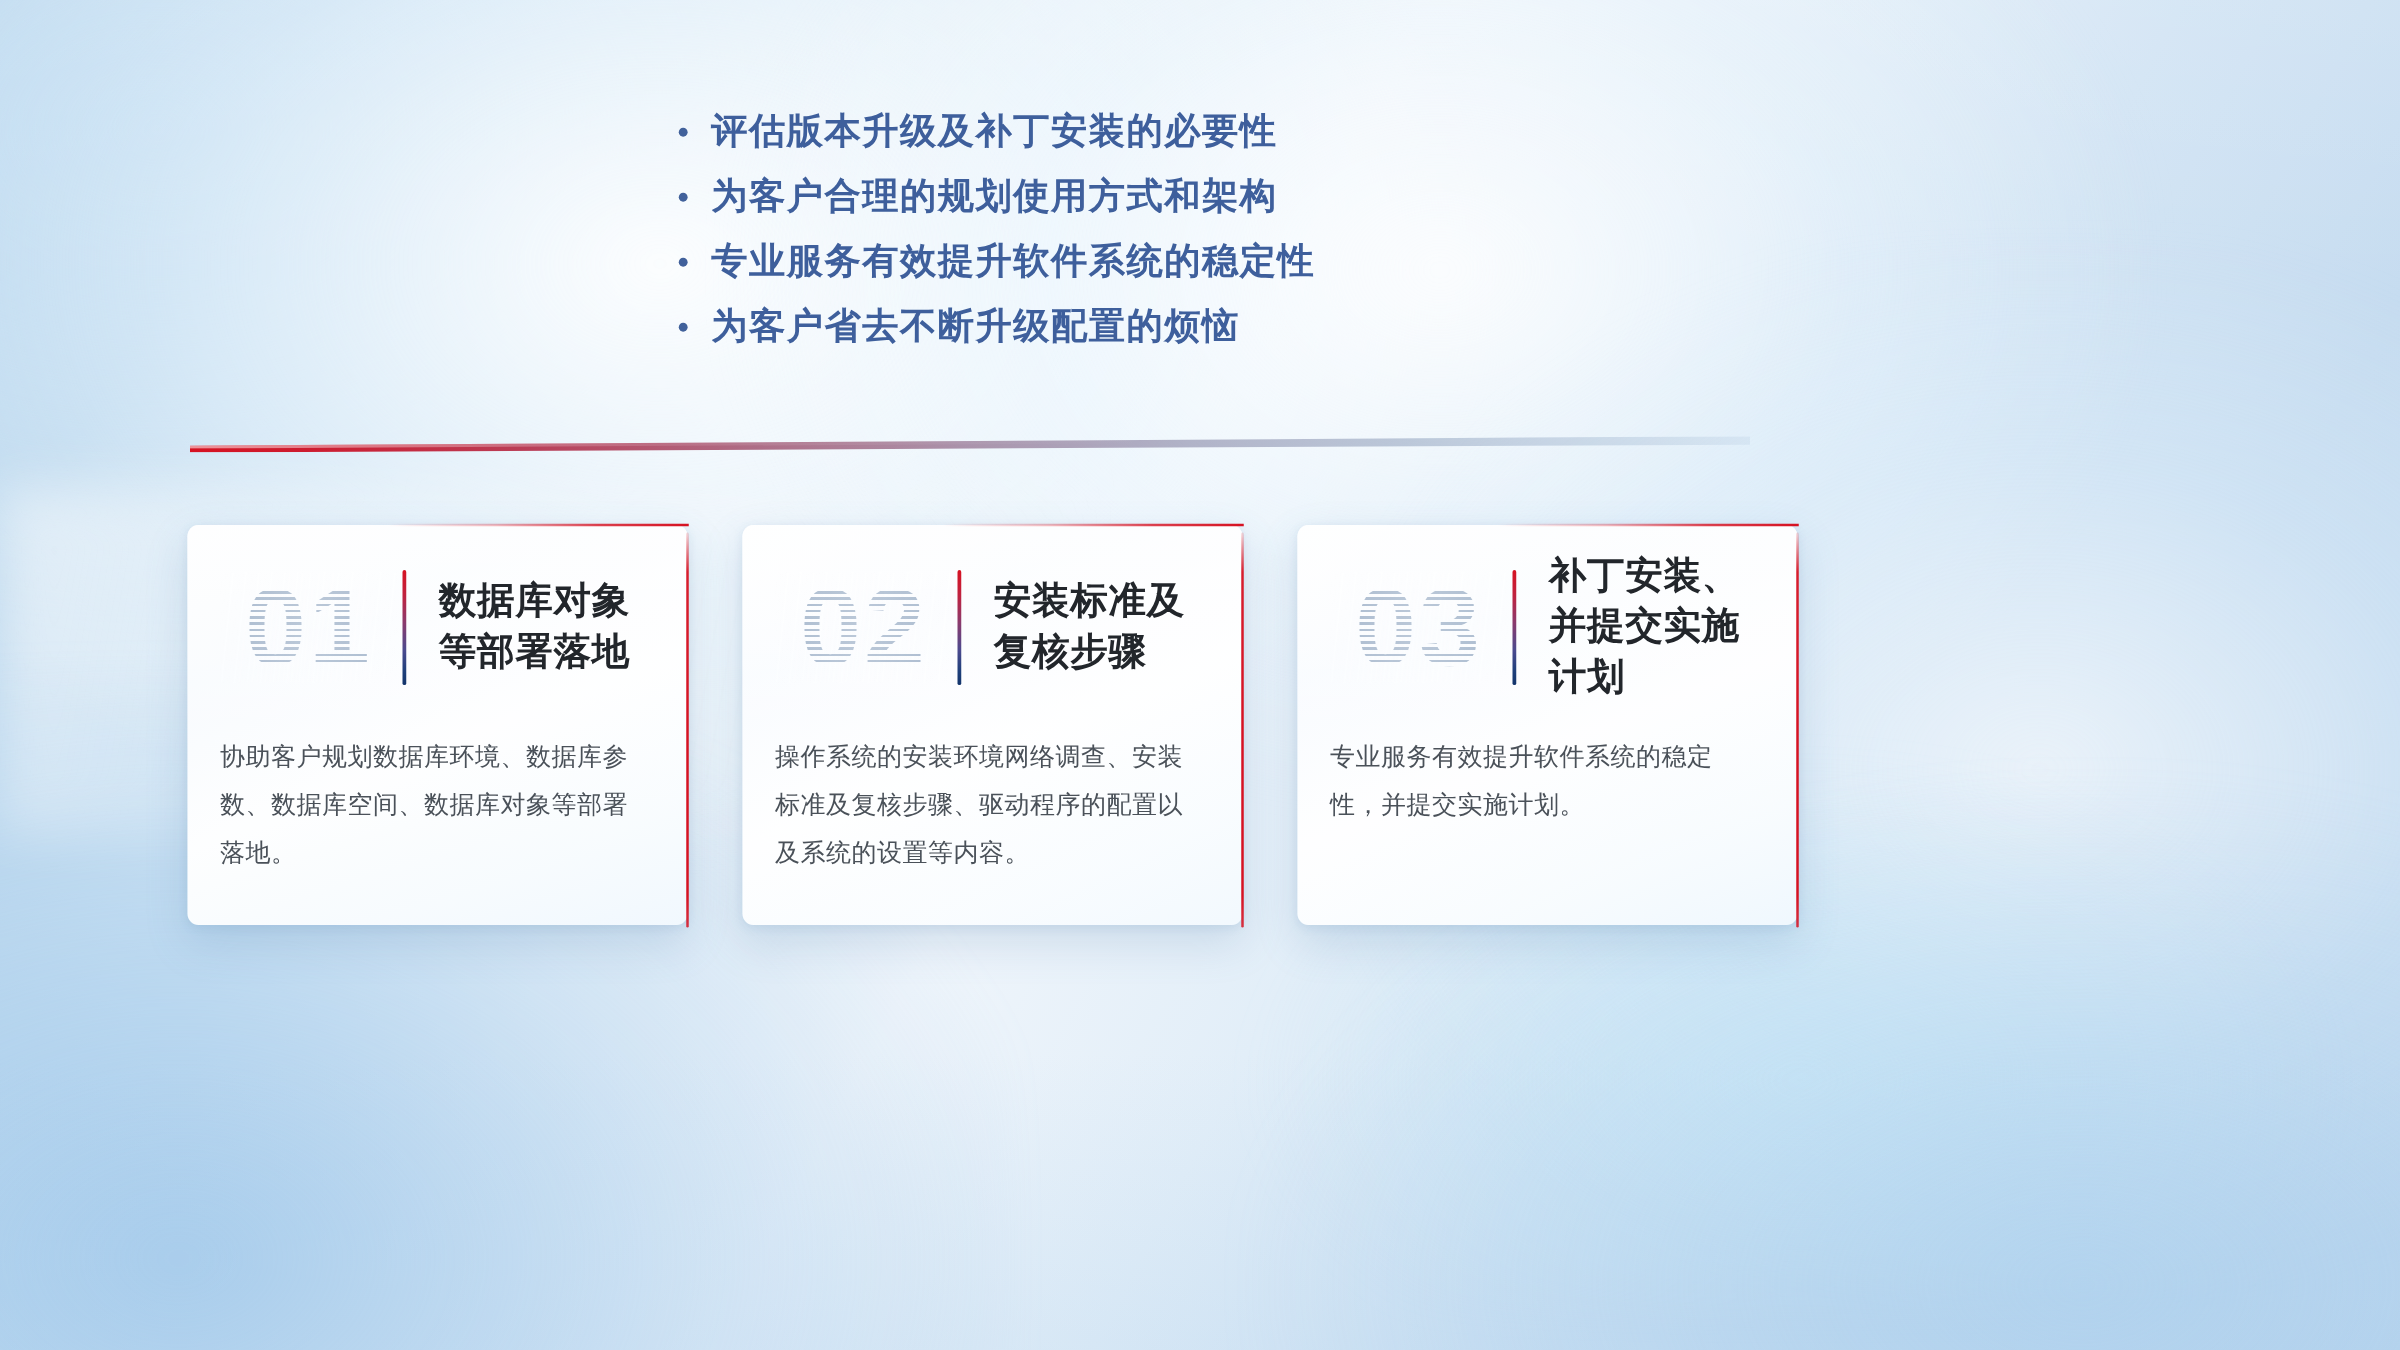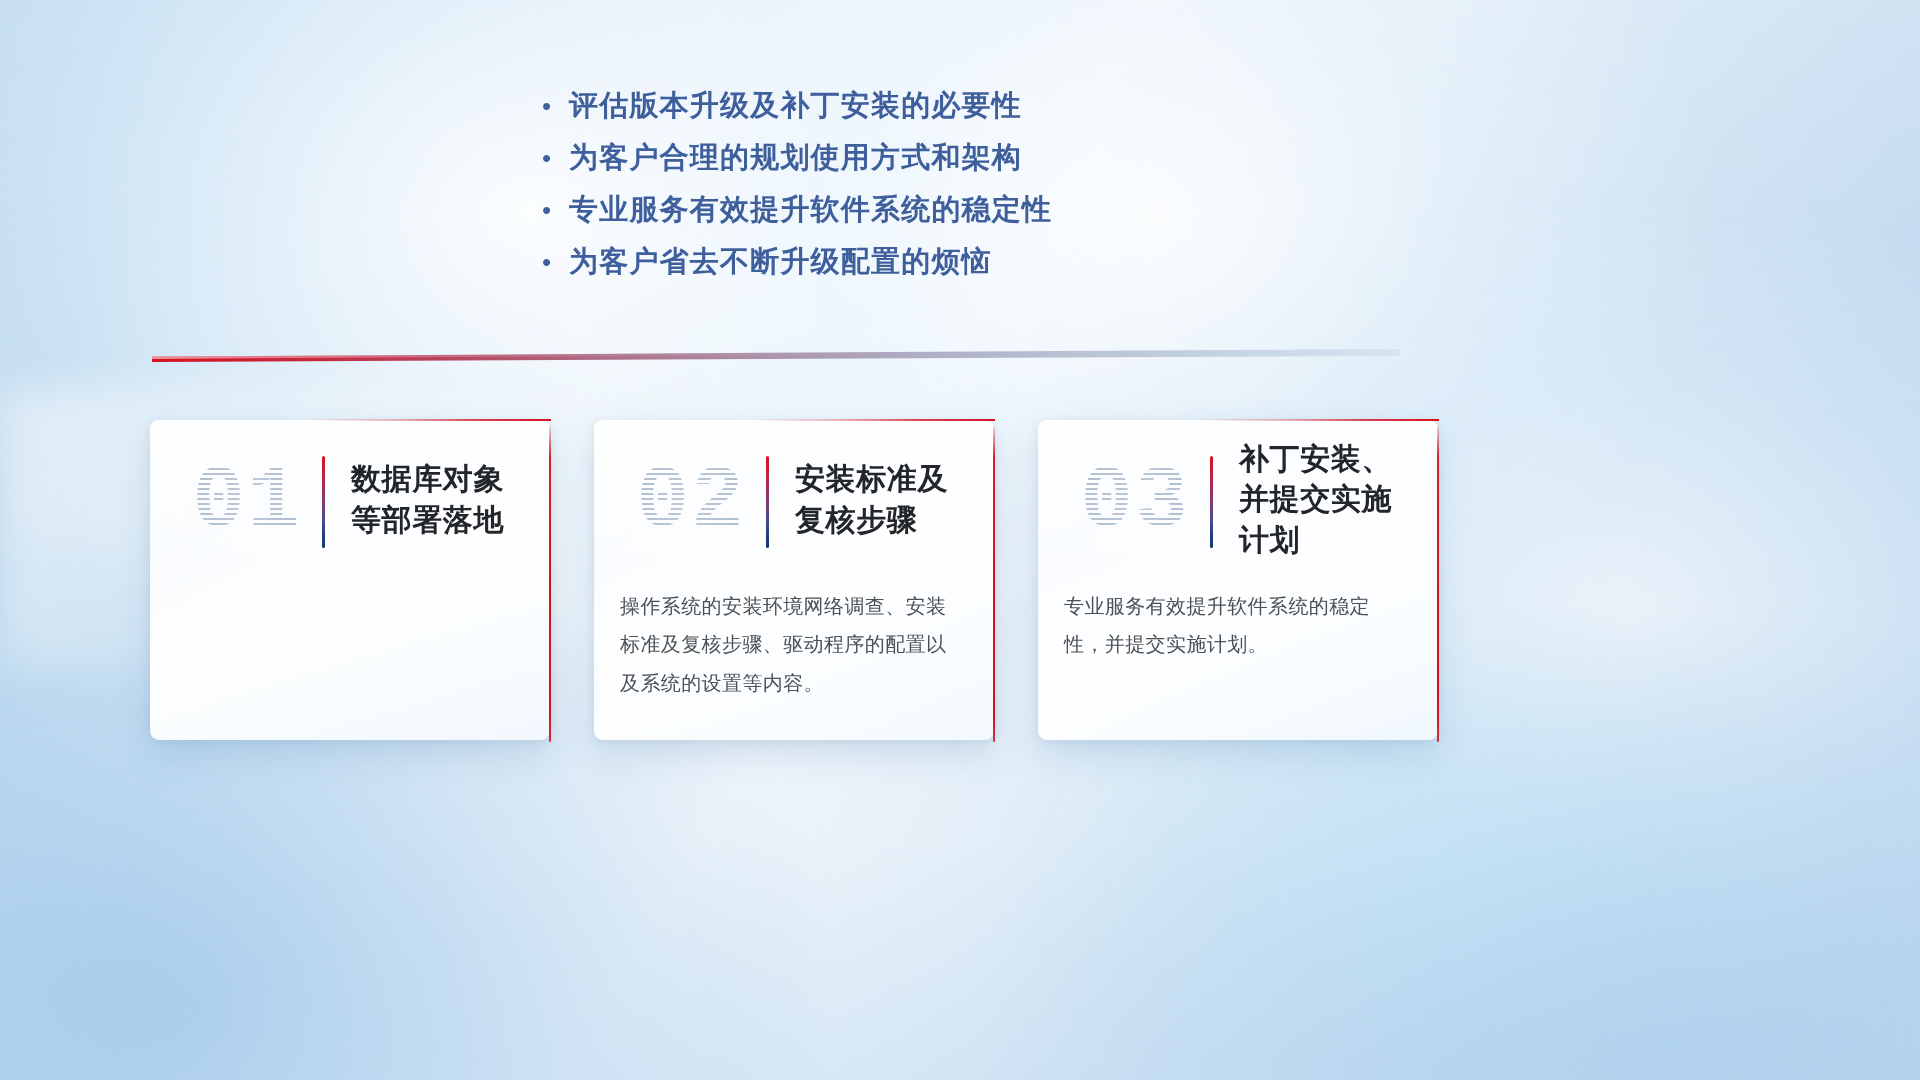--- a/index.html
+++ b/index.html
@@ -152,21 +152,20 @@
     border-radius:9px 9px 0 0;
     background:linear-gradient(180deg, rgba(255,255,255,.70) 0%, rgba(255,255,255,0) 100%);
     pointer-events:none;
   }
 
   .card-head{
     position:relative;
     display:flex;align-items:center;
     height:135px;
     padding:14px 0 0 0;
-    font-family:Liberation Mono, monospace;
   }
   .card-num{
     position:relative;
     width:142px;flex:0 0 142px;
     margin-left:26px;
     font-size:88px;font-weight:700;
     line-height:1;
     letter-spacing:2px;
     text-align:center;
     color:#a8bdd4;
@@ -259,20 +258,21 @@
 
   <div class="card">
     <div class="card-hilite"></div>
     <div class="card-accent-top"></div>
     <div class="card-accent-right"></div>
     <div class="card-head">
       <div class="card-num">01</div>
       <div class="card-sep"></div>
       <div class="card-title">数据库对象等部署落地</div>
     </div>
+    <div class="card-body">协助客户规划数据库环境、数据库参数、数据库空间、数据库对象等部署落地。</div>
   </div>
 
   <div class="card">
     <div class="card-hilite"></div>
     <div class="card-accent-top"></div>
     <div class="card-accent-right"></div>
     <div class="card-head">
       <div class="card-num">02</div>
       <div class="card-sep"></div>
       <div class="card-title">安装标准及复核步骤</div>

